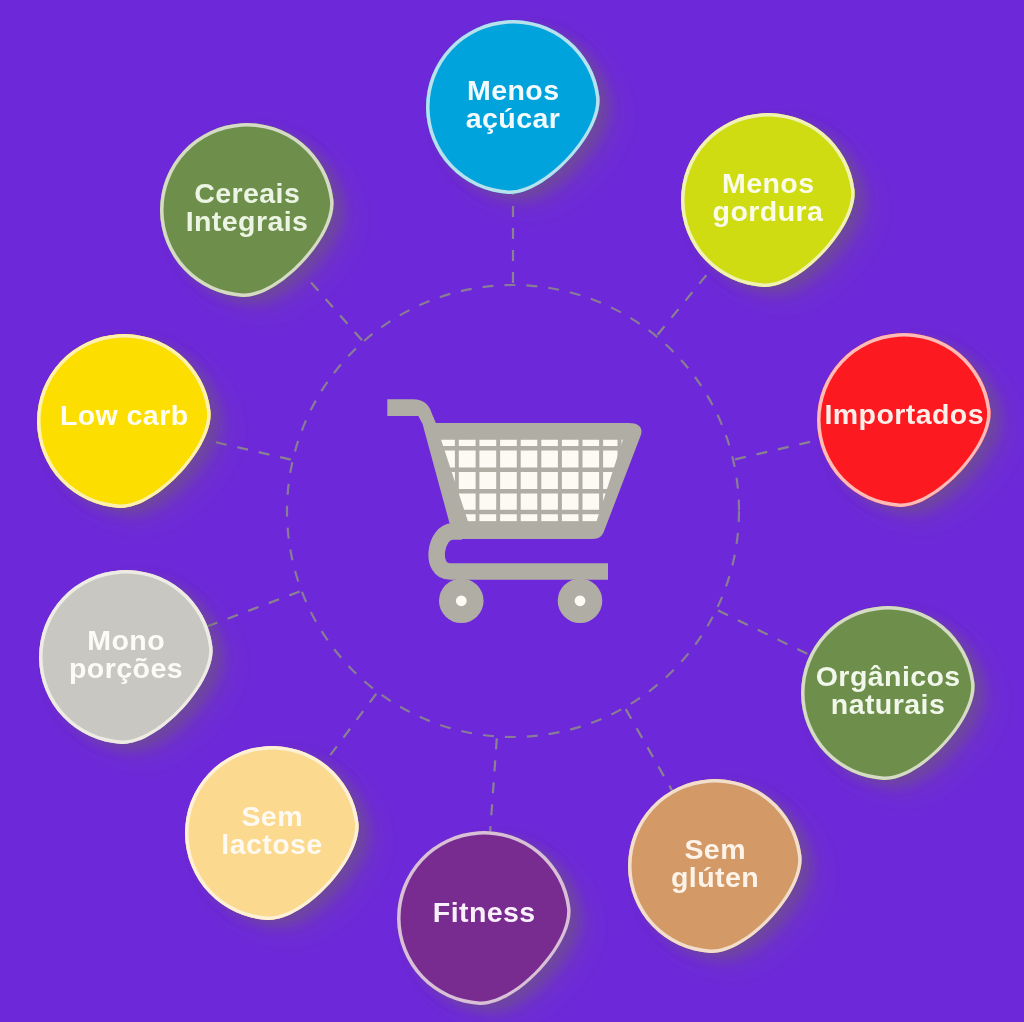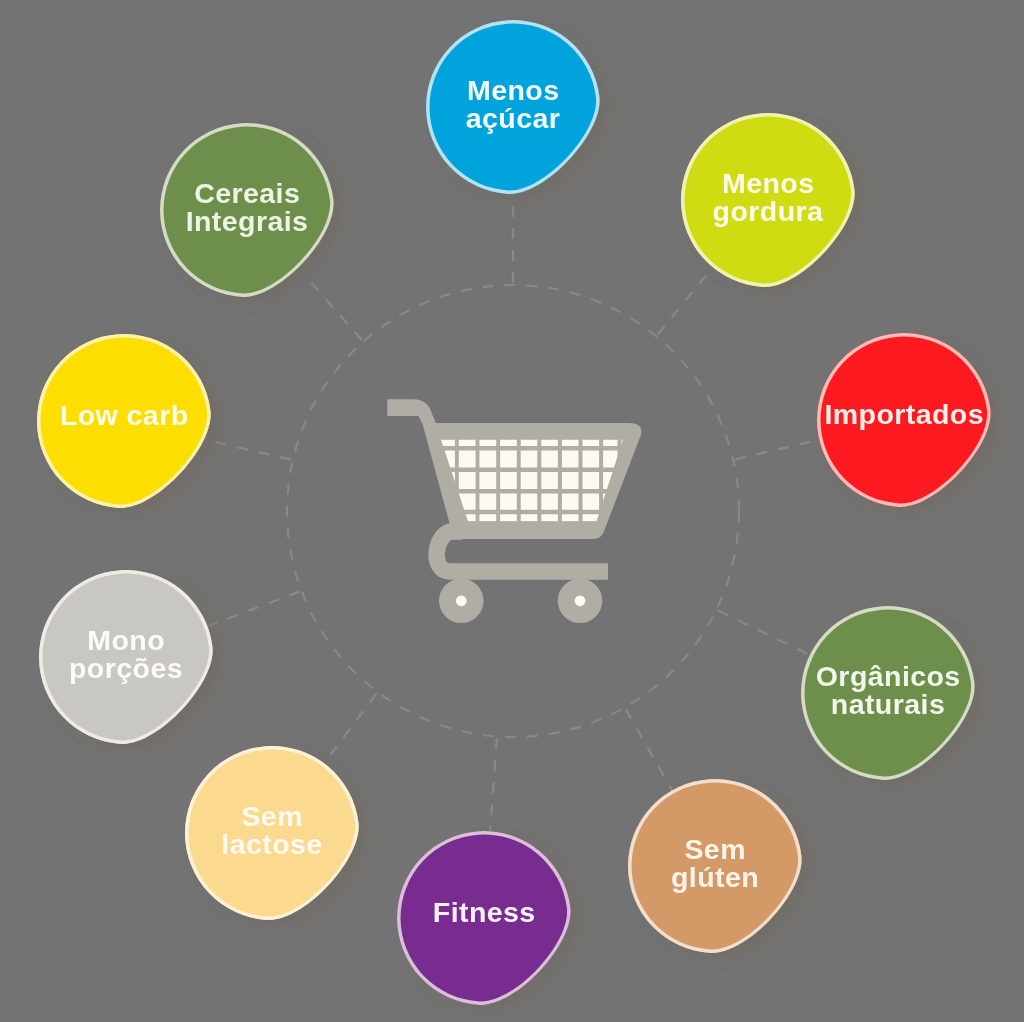--- a/index.html
+++ b/index.html
@@ -1,20 +1,20 @@
 <!DOCTYPE html>
 <html><head>
 <meta charset="utf-8">
 <title>Tendencias de consumo</title>
 <style>
   html,body{margin:0;padding:0;}
   body{width:1024px;height:1022px;overflow:hidden;background:#FDF9F3;
        font-family:"Liberation Sans","DejaVu Sans",sans-serif;
        -webkit-font-smoothing:antialiased;}
-  #stage{position:relative;width:1024px;height:1022px;background:#737373;}
+  #stage{position:relative;width:1024px;height:1022px;background:#6d28d9;}
   #canvas{position:absolute;left:0;top:0;}
   #labels{position:absolute;left:0;top:0;width:1024px;height:1022px;}
   .bub-label{position:absolute;text-align:center;font-weight:bold;
              line-height:1.01;white-space:pre-line;letter-spacing:0.4px;text-indent:0.4px;
              transform:translate(-50%,-50%) scaleX(1.02);pointer-events:none;}
 </style>
 </head>
 <body>
 
 <div id="stage">

